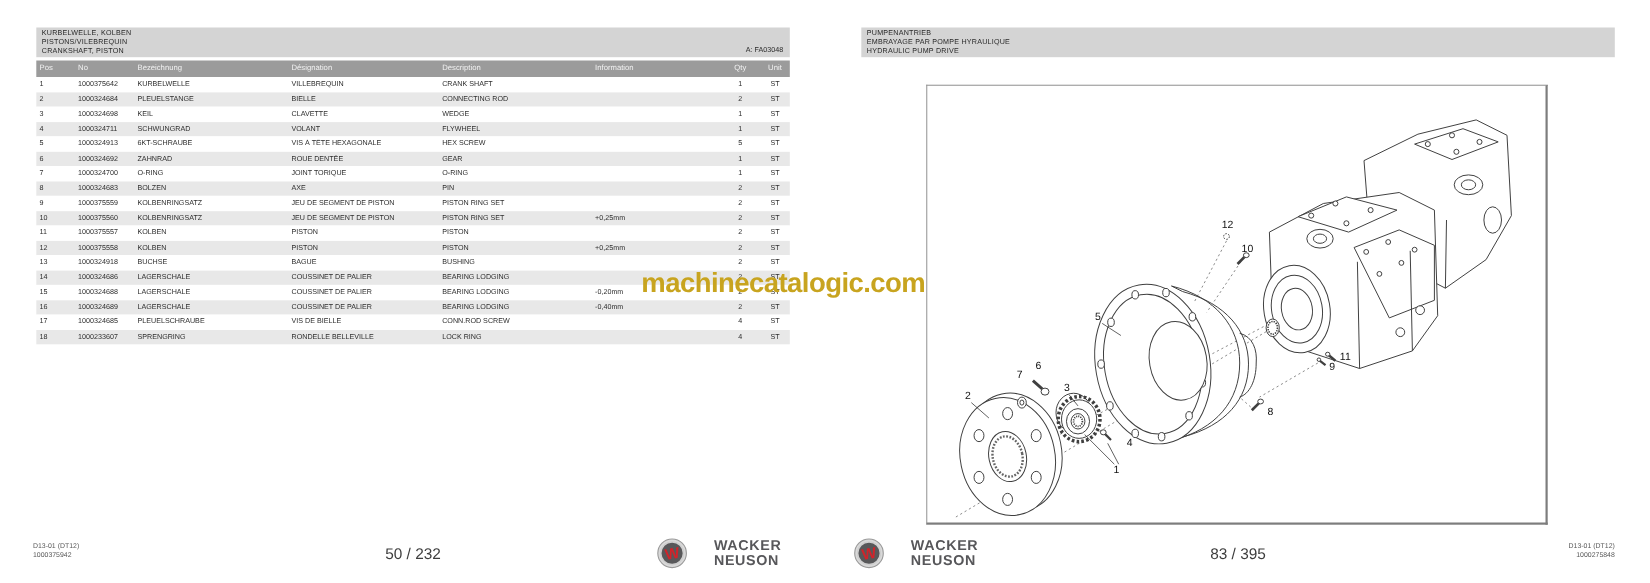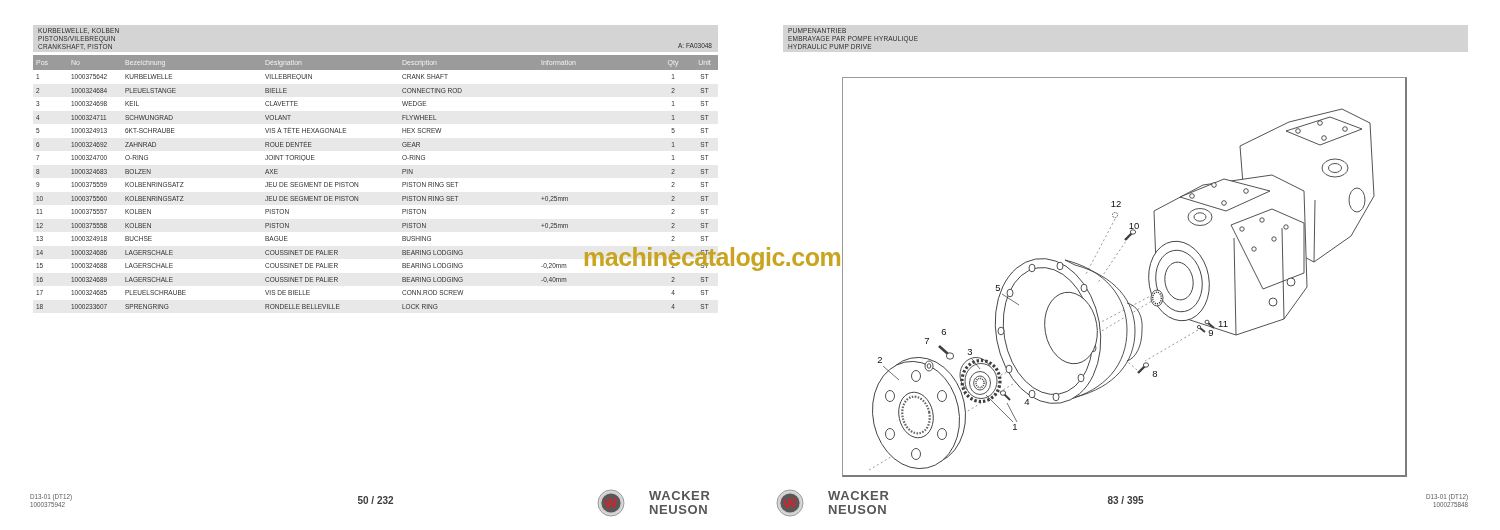--- a/index.html
+++ b/index.html
@@ -31,21 +31,21 @@
   
   .frame{position:absolute;left:842px;top:77px;width:565px;height:400px;box-sizing:border-box;
          border:1px solid #9a9a9a;border-right:2px solid #7d7d7d;border-bottom:2px solid #7d7d7d;
          background:#fff;}
   .frame svg{display:block;}
 
   
   .doc-ref{position:absolute;top:493px;font-size:6.3px;line-height:7.5px;color:#5a5a5a;white-space:nowrap;}
   .doc-ref.right{text-align:right;}
   .page-num{position:absolute;top:495px;width:685px;text-align:center;
-            font-size:10px;font-weight:bold;color:#3d3d3d;}
+            font-size:14px;font-weight:normal;color:#3d3d3d;}
 
   .logo{position:absolute;top:486px;}
 </style>
 </head>
 <body>
 
 <div class="canvas">
 
   <div class="hdr-box" style="left:33px;">
     <div class="hdr-lines">

